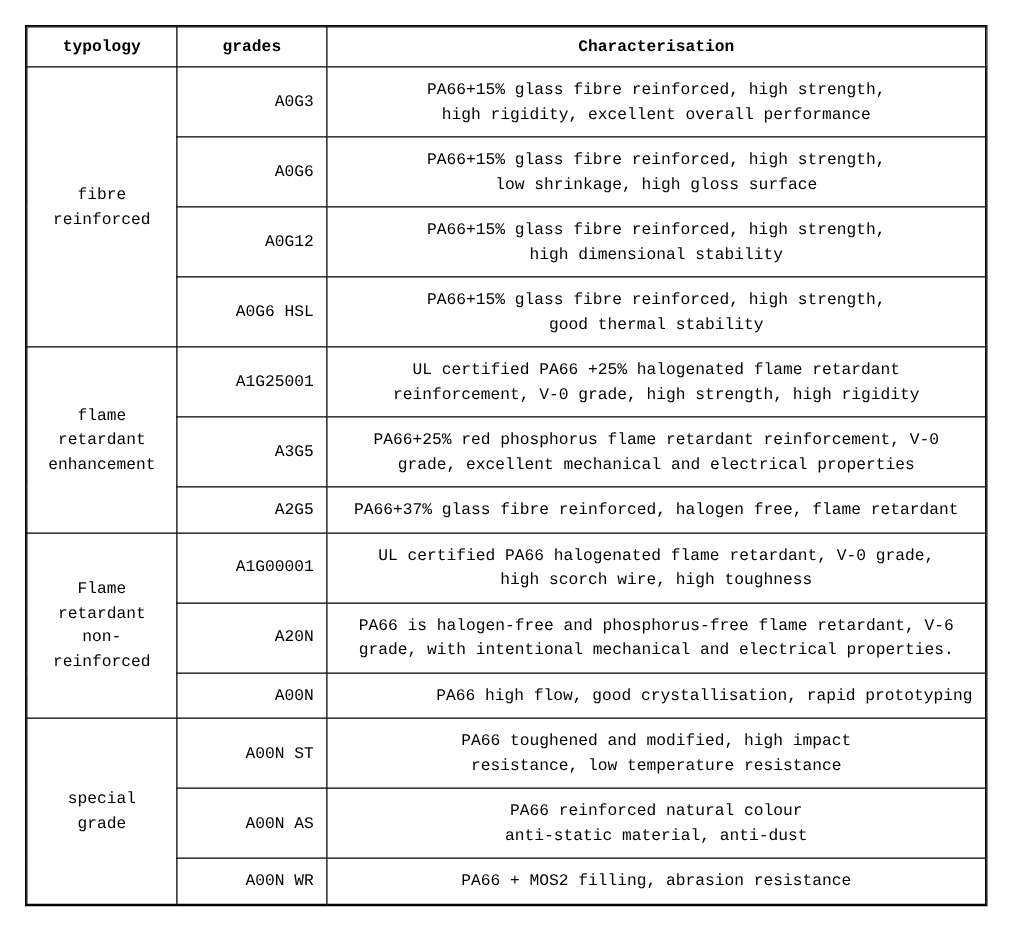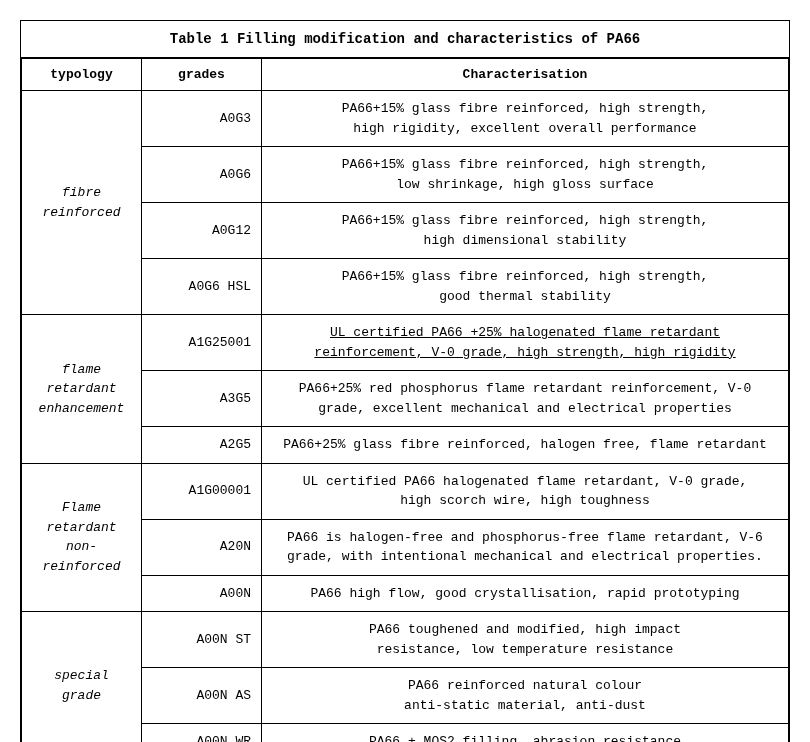--- a/index.html
+++ b/index.html
@@ -52,39 +52,37 @@
       border: 1px solid #000;
       padding: 8px 10px;
       text-align: center;
       vertical-align: middle;
       line-height: 1.5;
     }
 
     td.typology-cell {
       text-align: center;
       vertical-align: middle;
-      font-style: italic;
     }
 
     td.grade-cell {
       text-align: right;
       vertical-align: middle;
       white-space: nowrap;
     }
 
     td.char-cell {
       text-align: center;
       vertical-align: middle;
     }
   </style>
 </head>
 <body>
 
 <div class="table-container">
-  <div class="table-title">Table 1 Filling modification and characteristics of PA66</div>
   <table>
     <thead>
       <tr>
         <th style="width:120px;">typology</th>
         <th style="width:120px;text-align:center;">grades</th>
         <th>Characterisation</th>
       </tr>
     </thead>
     <tbody id="table-body">
     <tr>
@@ -105,47 +103,47 @@
         </tr>
         <tr>
           <td class="grade-cell">A0G6 HSL</td>
           <td class="char-cell" style="white-space: pre-line;">PA66+15% glass fibre reinforced, high strength,
 good thermal stability</td>
         </tr>
         <tr>
           <td class="typology-cell" rowspan="3" style="white-space: pre-line;">flame retardant
 enhancement</td>
           <td class="grade-cell">A1G25001</td>
-          <td class="char-cell" style="white-space: pre-line; text-decoration: underline;">UL certified PA66 +25% halogenated flame retardant
+          <td class="char-cell" style="white-space: pre-line;">UL certified PA66 +25% halogenated flame retardant
 reinforcement, V-0 grade, high strength, high rigidity</td>
         </tr>
         <tr>
           <td class="grade-cell">A3G5</td>
           <td class="char-cell" style="white-space: pre-line;">PA66+25% red phosphorus flame retardant reinforcement, V-0
 grade, excellent mechanical and electrical properties</td>
         </tr>
         <tr>
           <td class="grade-cell">A2G5</td>
-          <td class="char-cell" style="white-space: pre-line;">PA66+25% glass fibre reinforced, halogen free, flame retardant</td>
+          <td class="char-cell" style="white-space: pre-line;">PA66+37% glass fibre reinforced, halogen free, flame retardant</td>
         </tr>
         <tr>
           <td class="typology-cell" rowspan="3" style="white-space: pre-line;">Flame retardant
 non-reinforced</td>
           <td class="grade-cell">A1G00001</td>
           <td class="char-cell" style="white-space: pre-line; font-family: Liberation Mono, monospace;">UL certified PA66 halogenated flame retardant, V-0 grade,
 high scorch wire, high toughness</td>
         </tr>
         <tr>
           <td class="grade-cell">A20N</td>
           <td class="char-cell" style="white-space: pre-line;">PA66 is halogen-free and phosphorus-free flame retardant, V-6
 grade, with intentional mechanical and electrical properties.</td>
         </tr>
         <tr>
           <td class="grade-cell">A00N</td>
-          <td class="char-cell" style="white-space: pre-line;">PA66 high flow, good crystallisation, rapid prototyping</td>
+          <td class="char-cell" style="white-space: pre-line; text-align: right;">PA66 high flow, good crystallisation, rapid prototyping</td>
         </tr>
         <tr>
           <td class="typology-cell" rowspan="3" style="white-space: pre-line;">special grade</td>
           <td class="grade-cell">A00N ST</td>
           <td class="char-cell" style="white-space: pre-line;">PA66 toughened and modified, high impact
 resistance, low temperature resistance</td>
         </tr>
         <tr>
           <td class="grade-cell">A00N AS</td>
           <td class="char-cell" style="white-space: pre-line;">PA66 reinforced natural colour

